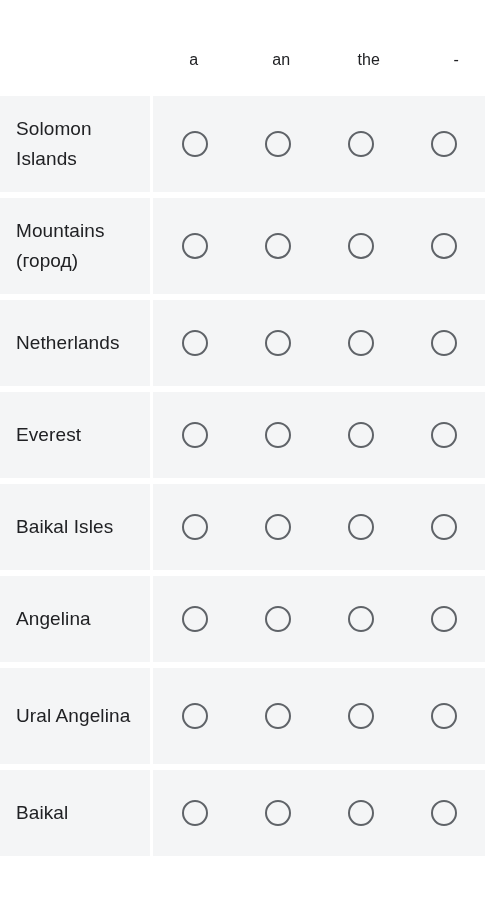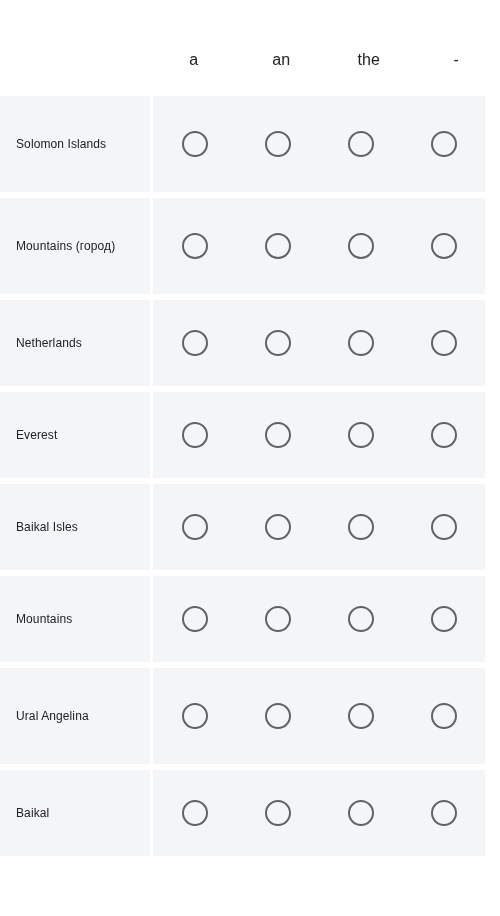--- a/index.html
+++ b/index.html
@@ -67,21 +67,21 @@
   .row-label {
     width: 150px;
     flex: 0 0 150px;
     background: #f4f5f6;
     display: flex;
     align-items: center;
     box-sizing: border-box;
     padding: 6px 8px 6px 16px;
   }
   .row-label-text {
-    font-size: 12px;
+    font-size: 19px;
     line-height: 30px;
     color: #202124;
     letter-spacing: 0.1px;
     word-break: normal;
   }
 
   .row-options {
     flex: 1 1 auto;
     margin-left: 3px;
     margin-right: 15px;
@@ -218,21 +218,21 @@
           </div>
         <div class="option-cell">
             <span class="radio"></span>
           </div>
       </div>
     </div>
 
 
     <div class="grid-row">
       <div class="row-label">
-        <span class="row-label-text">Mountains</span>
+        <span class="row-label-text">Angelina</span>
       </div>
       <div class="row-options">
         <div class="option-cell">
             <span class="radio"></span>
           </div>
         <div class="option-cell">
             <span class="radio"></span>
           </div>
         <div class="option-cell">
             <span class="radio"></span>

